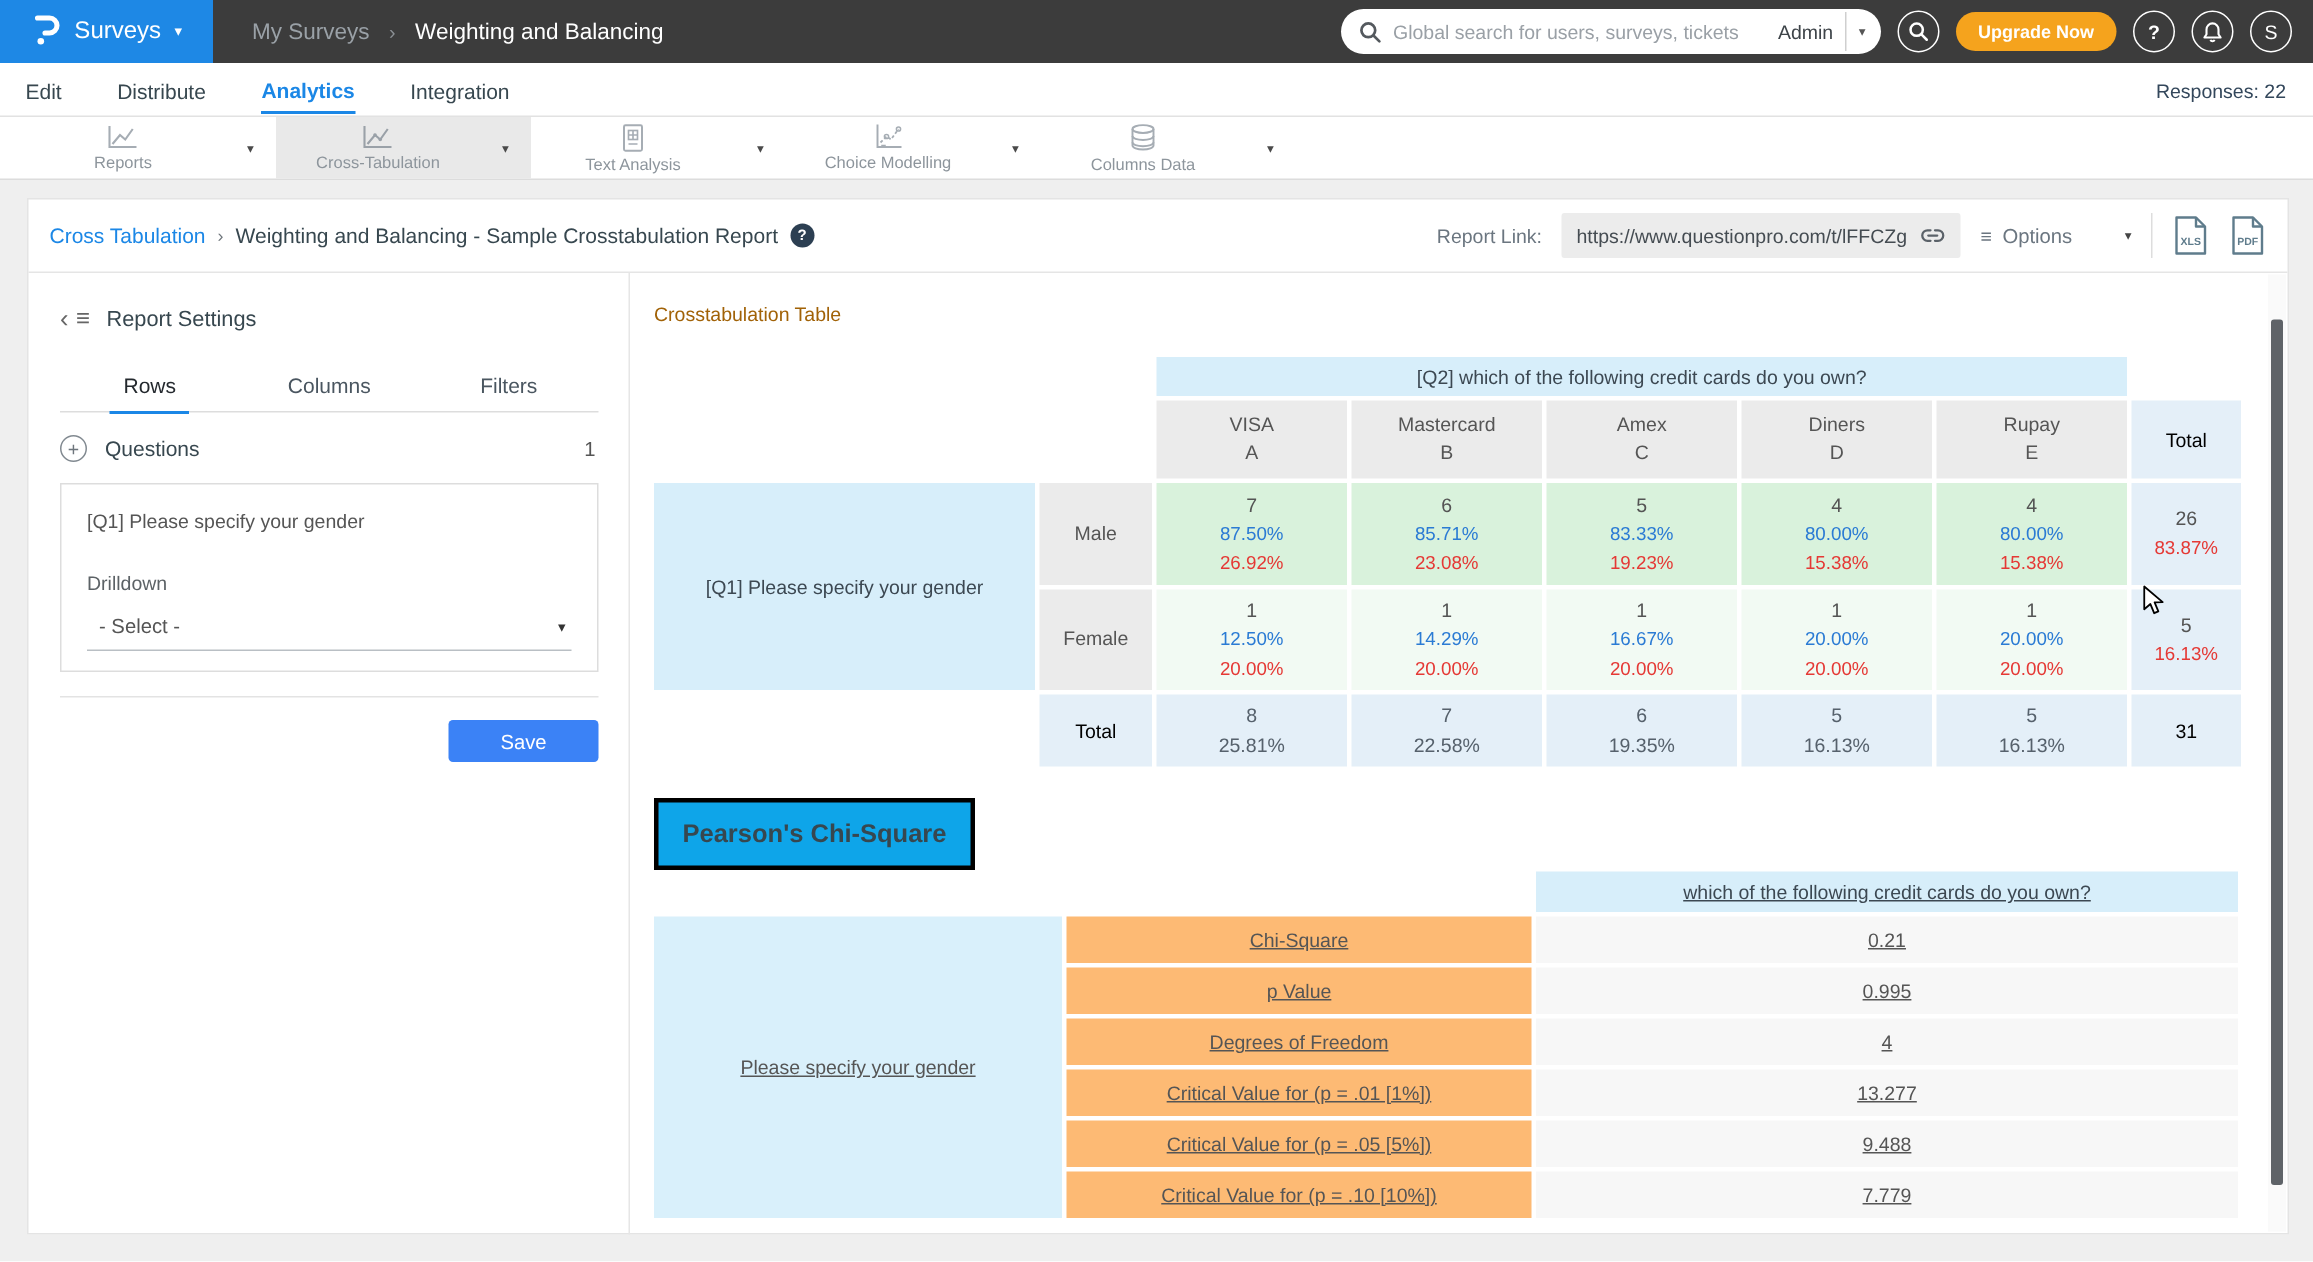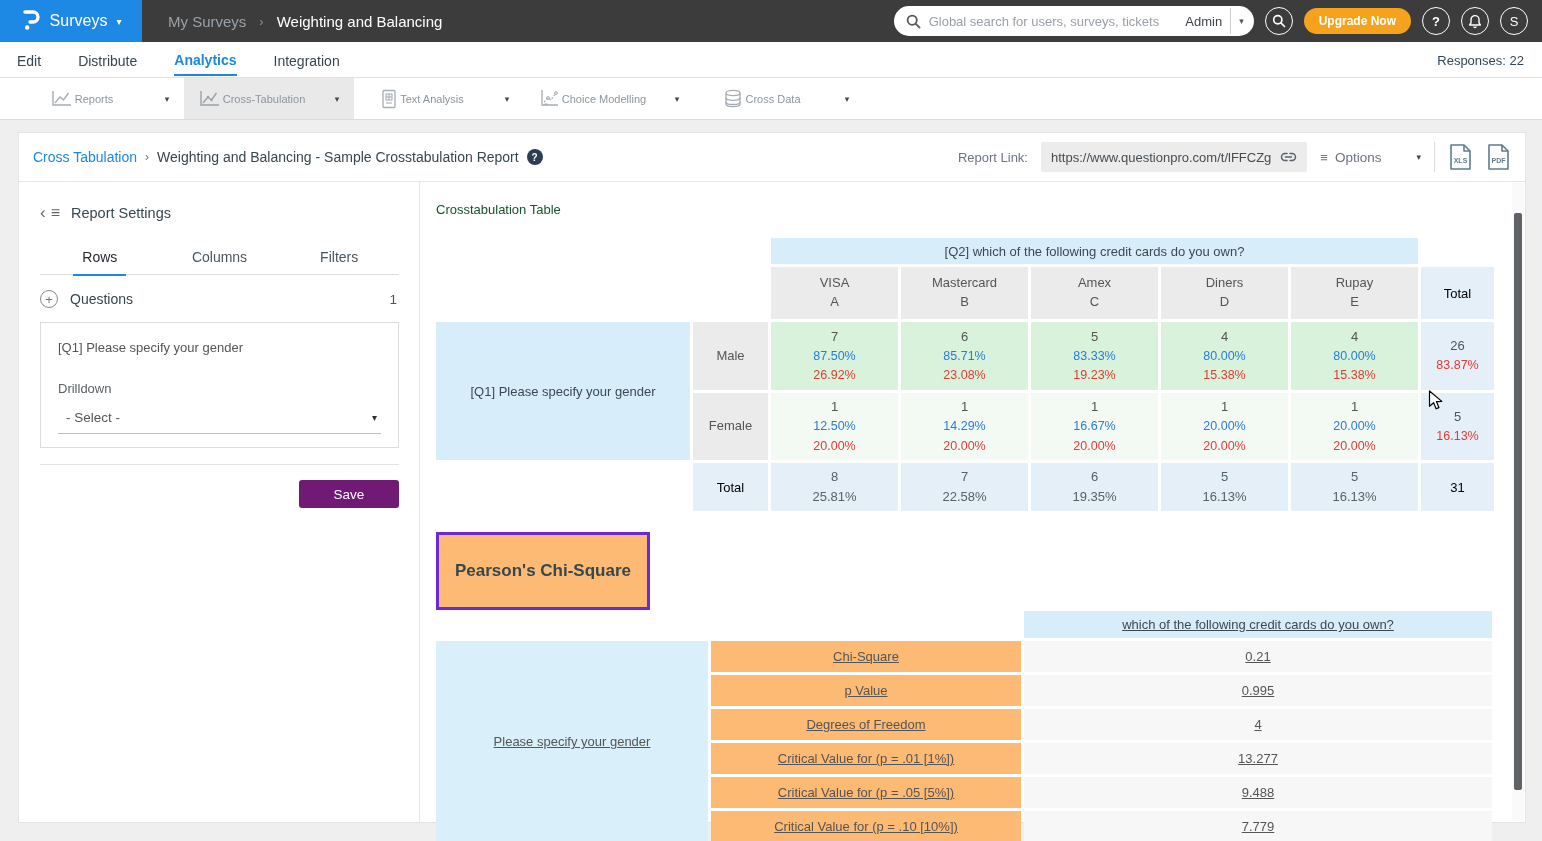--- a/index.html
+++ b/index.html
@@ -29,21 +29,21 @@
   
   .navrow { position:absolute; top:42px; left:0; width:100%; height:36px; background:#fff; border-bottom:1px solid #e2e2e2; display:flex; align-items:center; padding-left:17px; gap:37px; z-index:4; }
   .navrow .ntab { font-size:14px; color:#37474f; cursor:pointer; padding:8px 0 6px; }
   .navrow .ntab.active { color:#1b87e6; border-bottom:2px solid #1b87e6;font-weight:bold; }
   .responses { position:absolute; right:18px; top:0; height:36px; display:flex; align-items:center; font-size:13px; color:#33475b; }
 
   
   .toolbar { position:absolute; top:78px; left:0; width:100%; height:42px; background:#fff; border-bottom:1px solid #dcdcdc; display:flex; padding-left:14px; z-index:3; }
   .tb-group { width:170px; display:flex; height:100%; cursor:pointer; }
   .tb-group.active { background:#e9e9e9; }
-  .tb-item { flex:1; display:flex; flex-direction:row; align-items:center; justify-content:center; gap:2px; }
+  .tb-item { flex:1; display:flex; flex-direction:column; align-items:center; justify-content:center; gap:2px; }
   .tb-item .lbl { font-size:11px; color:#8d959c; }
   .tb-caret { width:34px; display:flex; align-items:center; justify-content:center; color:#4a4a4a; font-size:9px; }
 
   
   .card { position:absolute; left:18px; top:132px; width:1508px; height:691px; background:#fff; border:1px solid #e4e4e4; }
   .crumbrow { height:49px; border-bottom:1px solid #e5e5e5; display:flex; align-items:center; padding:0 14px; gap:8px; }
   .crumbrow .bc-link { color:#1b87e6; font-size:14px; cursor:pointer; }
   .crumbrow .bc-sep { color:#6f767c; font-size:12px; }
   .crumbrow .bc-title { color:#37474f; font-size:14px; }
   .help-badge { width:16px; height:16px; border-radius:50%; background:#2c3f52; color:#fff; font-size:10px; font-weight:bold; display:flex; align-items:center; justify-content:center; cursor:pointer; }
@@ -75,40 +75,40 @@
   .q-row .q-lbl { font-size:14px; color:#37474f; }
   .q-row .q-count { margin-left:auto; font-size:13.5px; color:#555; padding-right:2px; }
   .q-card { margin-top:14px; border:1px solid #ddd; background:#fff; padding:17px 17px 0; height:126px; }
   .q-card .q-text { font-size:13px; color:#555; }
   .q-card .dd-lbl { margin-top:26px; font-size:13px; color:#5c6266; }
   .dd-select { margin-top:14px; display:flex; align-items:center; justify-content:space-between; border-bottom:1px solid #b9bfc4; padding:0 4px 8px 8px; cursor:pointer; }
   .dd-select .val { font-size:13.5px; color:#555; }
   .dd-select .caret { font-size:10px; color:#333; }
   .panel-div { margin-top:16px; border-top:1px solid #e3e3e3; }
   .save-row { display:flex; justify-content:flex-end; margin-top:15px; }
-  .save-btn { width:100px; height:28px; background:#701a75; border:none; border-radius:3px; color:#fff; font-size:13.5px; cursor:pointer; font-family:"Liberation Sans",sans-serif; }
+  .save-btn { width:100px; height:28px; background:#3b82f6; border:none; border-radius:3px; color:#fff; font-size:13.5px; cursor:pointer; font-family:"Liberation Sans",sans-serif; }
 
   
   .main { flex:1; position:relative; padding:20px 0 0 16px; }
-  .sec-title { font-size:13px; color:#14532d; }
+  .sec-title { font-size:13px; color:#a16207; }
 
   table.xtab { border-collapse:separate; border-spacing:3px; margin-top:18px; margin-left:-3px; }
   table.xtab td { text-align:center; vertical-align:middle; font-size:13px; }
   .h-blue { background:#d7eefa; color:#3c4852; }
   .h-gray { background:#ebebeb; color:#555; line-height:1.45; }
   .c-green { background:#d9f2dc; }
   .c-pale  { background:#f2faf3; }
   .c-blue  { background:#e4eff8; }
   .blank { background:transparent; }
   .cnt { color:#545454; font-size:13px; line-height:1.55; }
   .pb  { color:#2b7bd4; font-size:12.5px; line-height:1.55; }
   .pr  { color:#e53935; font-size:12.5px; line-height:1.55; }
   .tl  { color:#56616c; font-size:13px; line-height:1.55; }
 
-  .pearson-box { display:inline-block; margin-top:18px; border:3px solid #6d28d9; background:#fdba74; padding:26px 16px; min-width:211px; }
+  .pearson-box { display:inline-block; margin-top:18px; border:3px solid #000000; background:#0ea5e9; padding:11px 16px; min-width:211px; }
   .pearson-box h2 { font-size:17px; color:#37474f; font-weight:bold; }
 
   table.chitab { border-collapse:separate; border-spacing:3px; margin-left:-3px; margin-top:-2px; }
   table.chitab td { text-align:center; vertical-align:middle; font-size:13px;text-decoration:underline; }
   .l-gray { background:#fdba74; color:#555; }
   .v-gray { background:#f7f7f7; color:#555; }
   .c-lblue { background:#d9f0fb; color:#555; }
 
   
   .scroll-track { position:absolute; right:1px; top:50px; bottom:1px; width:12px; background:#fafafa; }
@@ -242,21 +242,21 @@
     </div>
     <div class="tb-group">
       <div class="tb-item">
         <span>
           <svg width="20" height="20" viewBox="0 0 20 20">
               <ellipse cx="10" cy="4" rx="7" ry="2.6" fill="none" stroke="#a6adb4" stroke-width="1.3"></ellipse>
               <path d="M3 4 v11 c0 1.5 3.1 2.6 7 2.6 s7-1.1 7-2.6 V4" fill="none" stroke="#a6adb4" stroke-width="1.3"></path>
               <path d="M3 8.7 c0 1.5 3.1 2.6 7 2.6 s7-1.1 7-2.6 M3 12.9 c0 1.5 3.1 2.6 7 2.6 s7-1.1 7-2.6" fill="none" stroke="#a6adb4" stroke-width="1.3"></path>
             </svg>
         </span>
-        <span class="lbl">Cross Data</span>
+        <span class="lbl">Columns Data</span>
       </div>
       <div class="tb-caret">▾</div>
     </div>
   </div>
 
   <section class="card">
 
     <div class="crumbrow">
       <span class="bc-link">Cross Tabulation</span>
       <span class="bc-sep">›</span>

